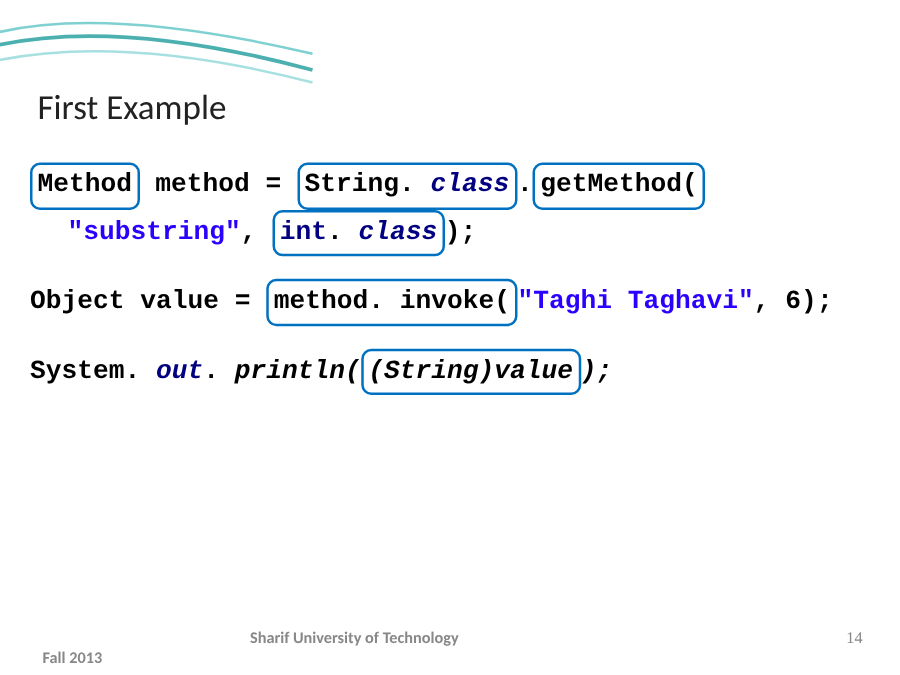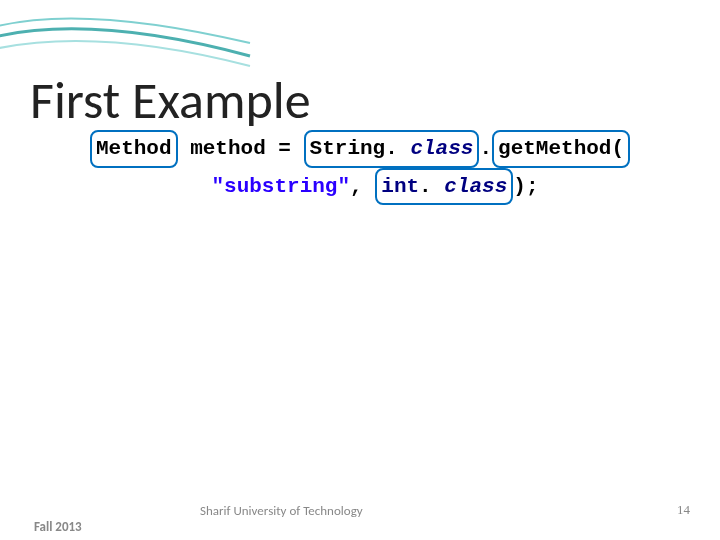--- a/index.html
+++ b/index.html
@@ -11,35 +11,34 @@
   }
   .swoosh {
     position: absolute;
     top: 8px; left: 0;
     width: 260px; height: 70px;
     pointer-events: none;
   }
   .title {
     position: absolute;
     top: 68px; left: 30px;
-    font-size: 52px;
+    font-size: 28px;
     font-family: "Calibri Light", "Segoe UI Light", "Calibri", sans-serif;
     color: #222;
     font-weight: 400;
   }
   .code-area {
     position: absolute;
     top: 130px; left: 24px;
     right: 24px;
     font-family: "Courier New", monospace;
     font-size: 21px;
     line-height: 1.5;
     font-weight: bold;
     color: #000;
-    text-align: center;
   }
   .str { color: #2a00ff; }
   .box {
     border: 2px solid #0070c0;
     border-radius: 8px;
     padding: 1px 4px;
     display: inline-block;
   }
   .footer-left {
     position: absolute;
@@ -48,21 +47,21 @@
     font-size: 13px;
     color: #888;
     font-weight: bold;
   }
   .footer-mid {
     position: absolute;
     bottom: 22px; left: 200px;
     font-family: "Calibri", sans-serif;
     font-size: 13px;
     color: #888;
-    font-weight: normal;
+    font-weight: bold;
   }
   .footer-right {
     position: absolute;
     bottom: 22px; right: 30px;
     font-family: Liberation Serif, serif;
     font-size: 13px;
     color: #888;
   }
   .navyblue { color: #000080; }
   .ital { font-style: italic; }
@@ -82,19 +81,25 @@
 
   <div>
     <span class="box">Method</span><span> method = </span><span class="box"><span>String.</span><span class="navyblue ital"> class</span></span><span>.</span><span class="box">getMethod(</span>
   </div>
 
   <div style="padding-left: 30px;">
     <span class="str">"substring"</span><span>, </span><span class="box"><span class="navyblue">int</span><span>.</span><span class="ital navyblue"> class</span></span><span>);</span>
   </div>
   <div style="height:18px"></div>
 
+  <div>
+    <span>Object value = </span><span class="box">method. invoke(</span><span class="str">"Taghi Taghavi"</span><span>, 6);</span>
+  </div>
   <div style="height:18px"></div>
 
+  <div>
+    <span>System.</span><span class="ital navyblue"> out</span><span>.</span><span class="ital"> println(</span><span class="box ital">(String)value</span><span class="ital">);</span>
+  </div>
 </div>
 
 <div class="footer-left">Fall 2013</div>
 <div class="footer-mid">Sharif University of Technology</div>
 <div class="footer-right">14</div>
 
 </body></html>

